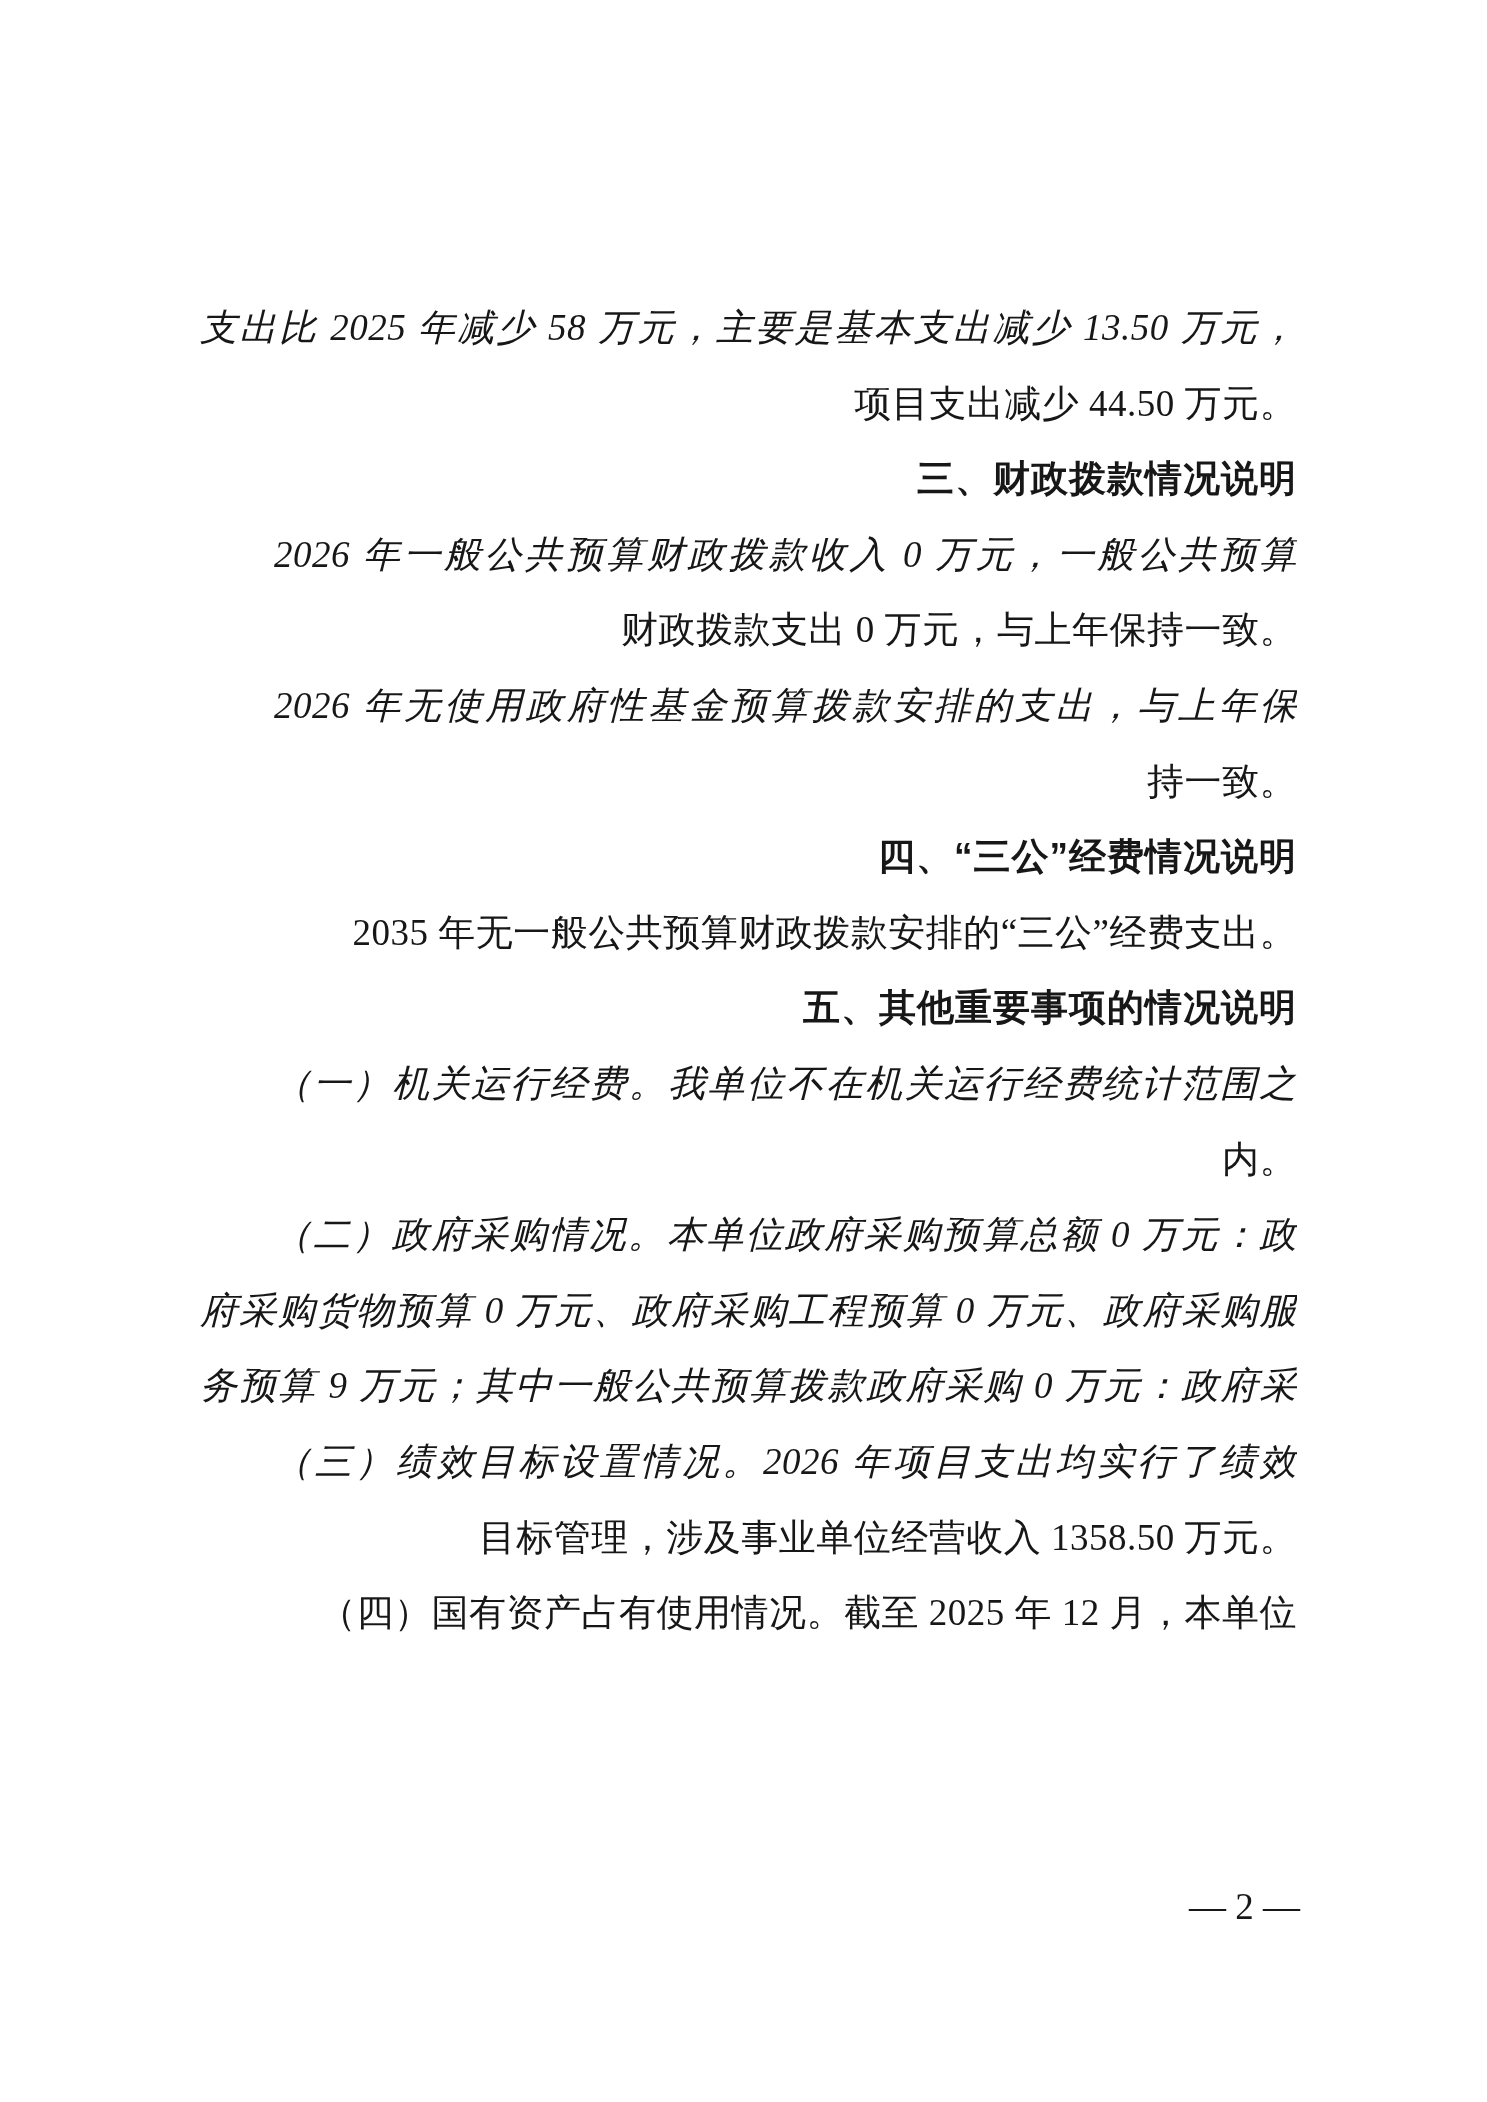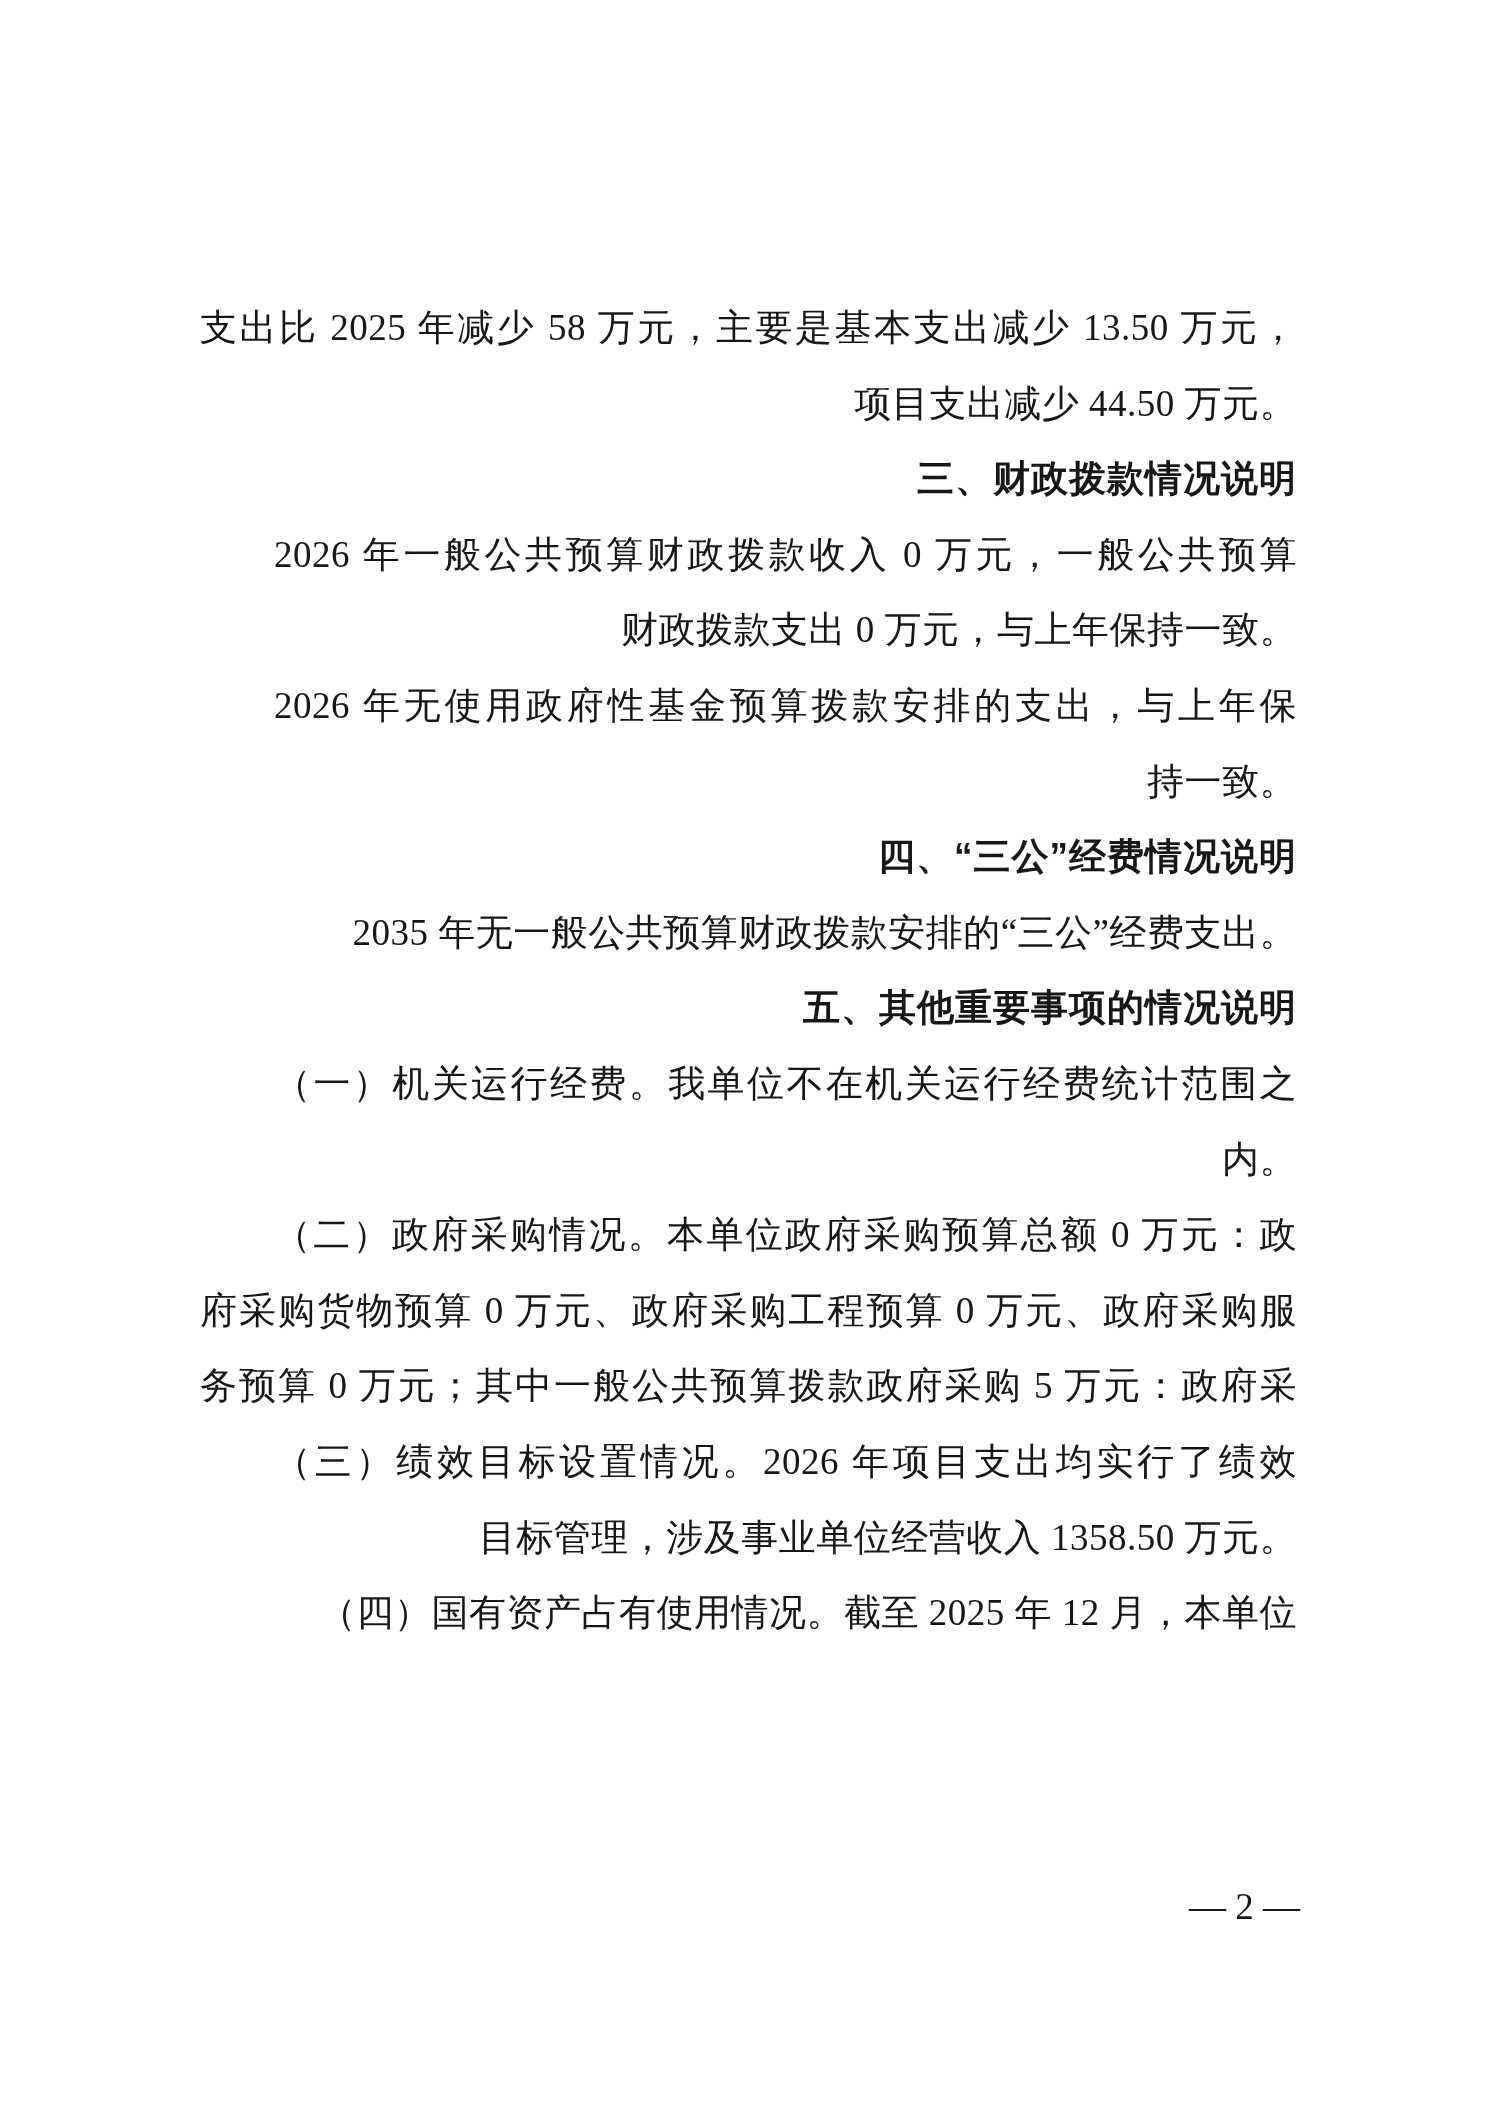--- a/index.html
+++ b/index.html
@@ -34,20 +34,21 @@
     white-space: nowrap;
     letter-spacing: 0.5px;
     text-align: right;
   }
   
   .line.fill {
     white-space: normal;
     text-align: justify;
     text-justify: inter-ideograph;
     overflow: hidden;
+    font-style: italic;
   }
   .line.fill::after {
     content: "";
     display: inline-block;
     width: 100%;
     height: 0;
   }
   .line.indent {
     text-indent: 2em;
   }
@@ -96,21 +97,21 @@
       <div class="paragraph heading">
         <div class="line indent">五、其他重要事项的情况说明</div>
       </div>
       <div class="paragraph body">
         <div class="line indent fill">（一）机关运行经费。我单位不在机关运行经费统计范围之</div>
         <div class="line">内。</div>
       </div>
       <div class="paragraph body">
         <div class="line indent fill">（二）政府采购情况。本单位政府采购预算总额 0 万元：政</div>
         <div class="line fill">府采购货物预算 0 万元、政府采购工程预算 0 万元、政府采购服</div>
-        <div class="line fill">务预算 0 万元；其中一般公共预算拨款政府采购 5 万元：政府采</div>
+        <div class="line fill">务预算 9 万元；其中一般公共预算拨款政府采购 0 万元：政府采</div>
       </div>
       <div class="paragraph body">
         <div class="line indent fill">（三）绩效目标设置情况。2026 年项目支出均实行了绩效</div>
         <div class="line">目标管理，涉及事业单位经营收入 1358.50 万元。</div>
       </div>
       <div class="paragraph body">
         <div class="line indent">（四）国有资产占有使用情况。截至 2025 年 12 月，本单位</div>
       </div>
     </div>
   <div class="footer-page-number">— 2 —</div>

